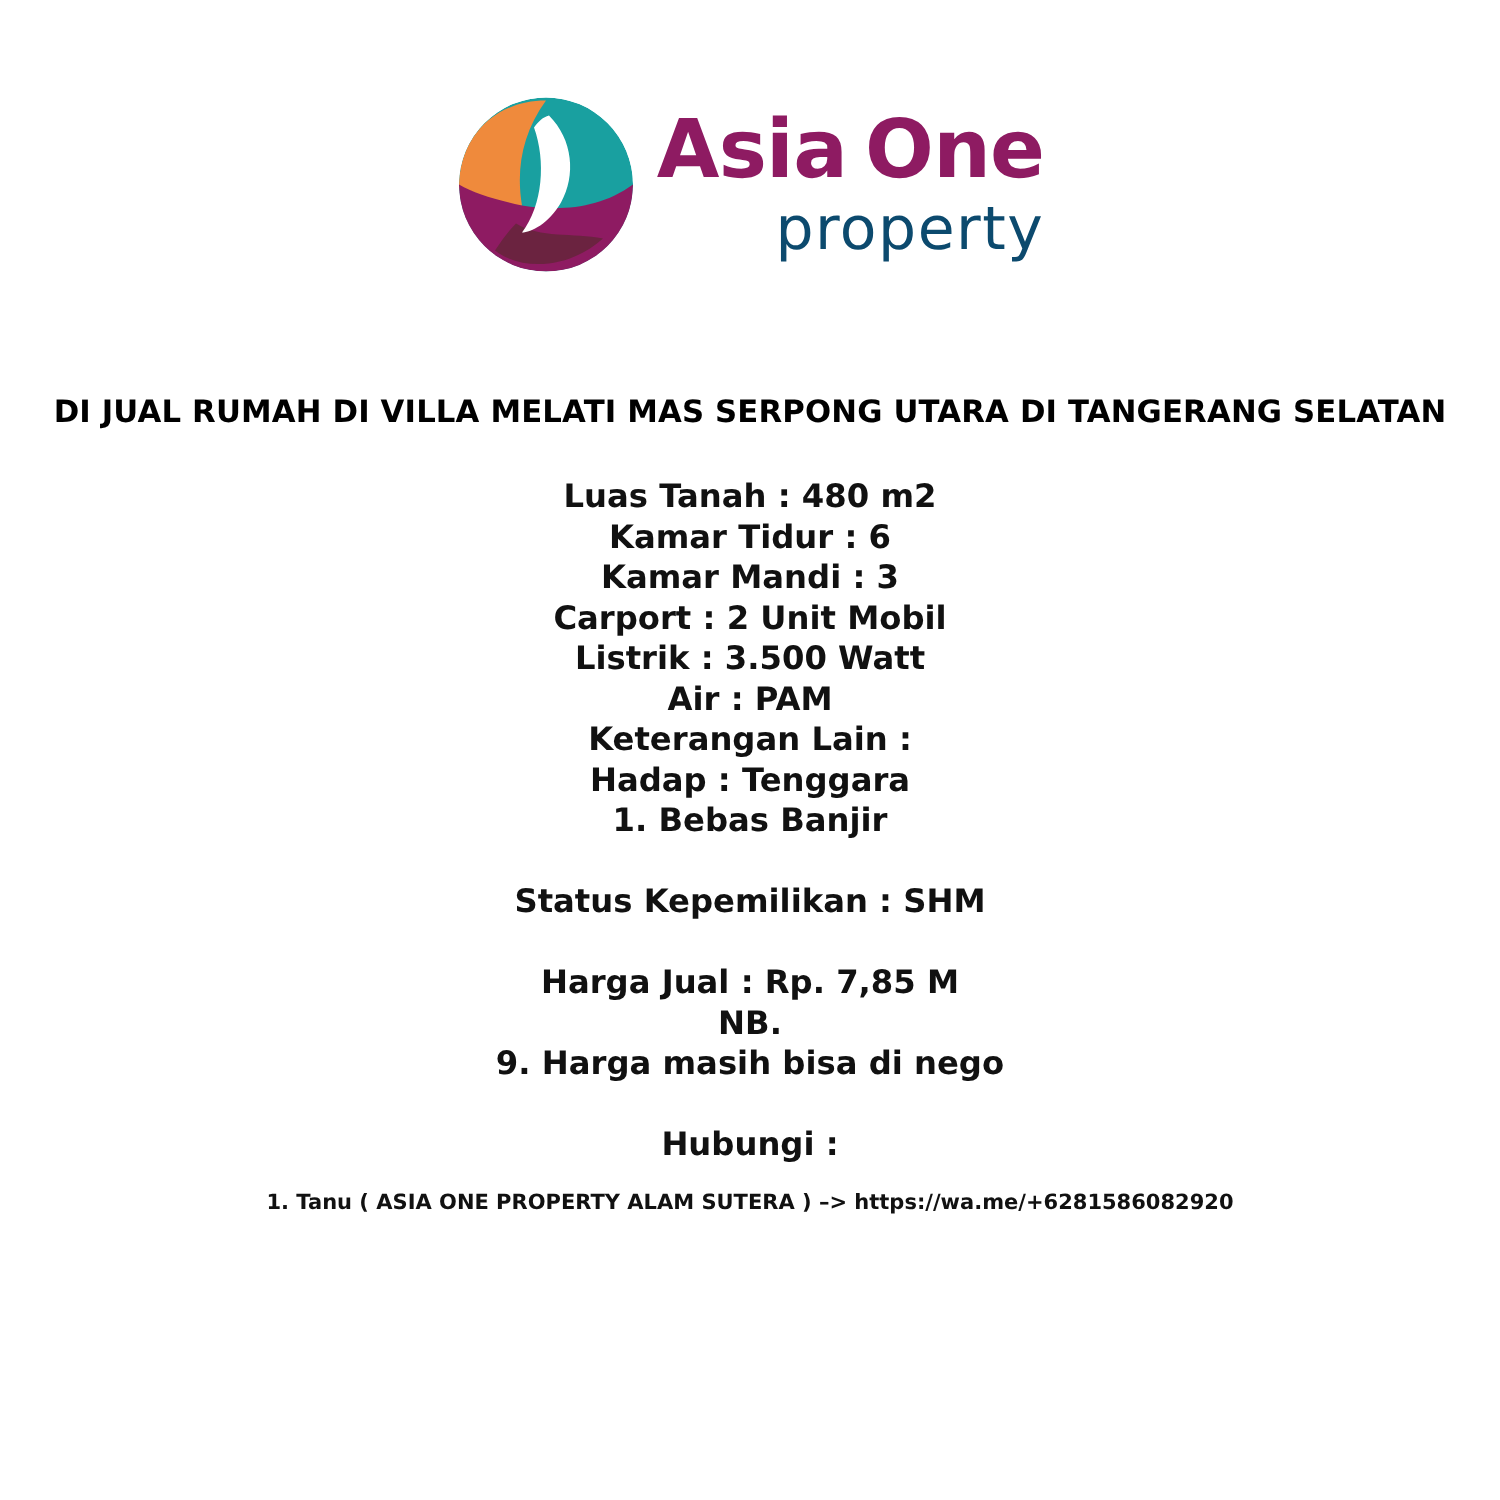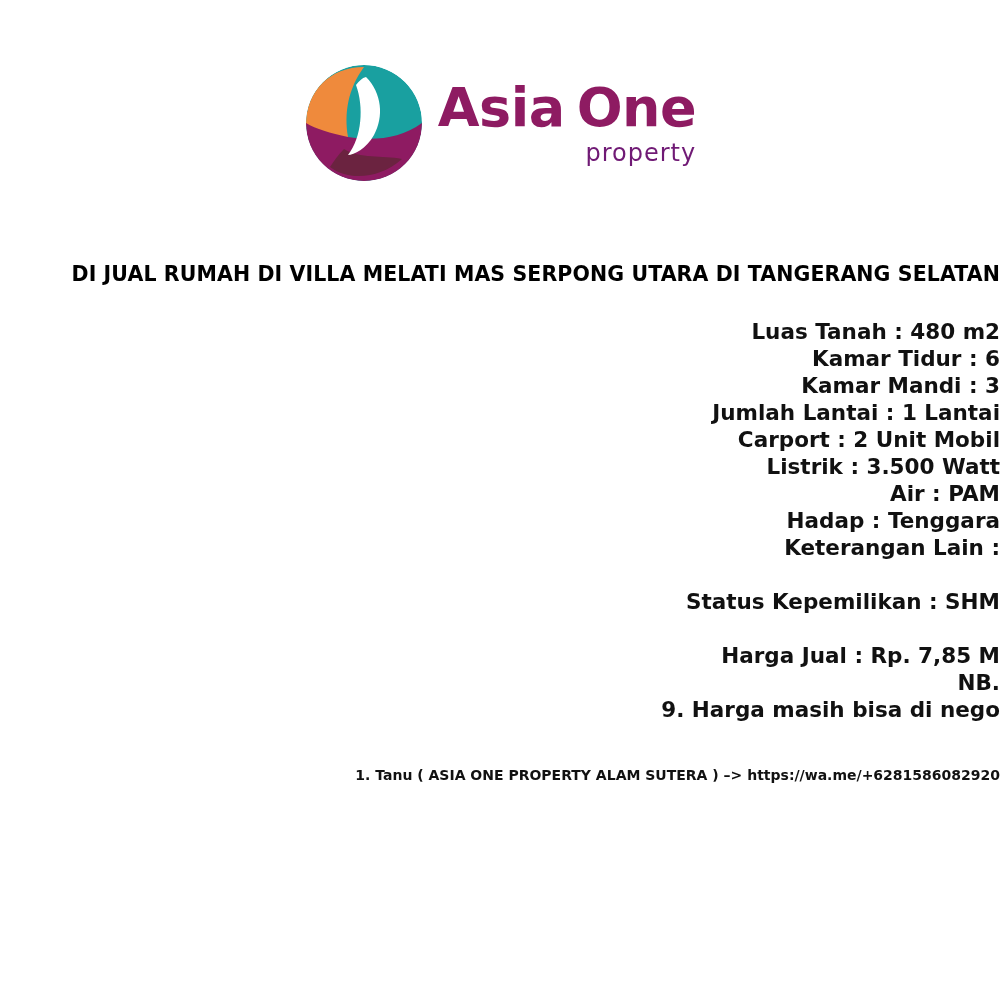--- a/index.html
+++ b/index.html
@@ -51,44 +51,44 @@
     letter-spacing: -0.5px;
     color: #8e1b62;
     white-space: nowrap;
   }
   .logo-title .one {
     margin-left: 12px;
   }
   .logo-sub {
     margin-top: 6px;
     align-self: flex-end;
-    font-size: 24px;
-    color: #701a75;
+    font-size: 40px;
+    color: #0c4a6e;
     letter-spacing: 1px;
   }
 
   
   .headline {
     position: absolute;
     top: 262px;
     left: 0;
     width: 1000px;
-    text-align: right;
+    text-align: center;
     font-size: 20.5px;
     font-weight: bold;
     letter-spacing: 0.1px;
     color: #000000;
   }
 
   .specs {
     position: absolute;
     top: 318px;
     left: 0;
     width: 1000px;
-    text-align: right;
+    text-align: center;
   }
   .line {
     font-size: 21.5px;
     font-weight: bold;
     color: #111111;
     line-height: 27px;
     white-space: nowrap;
   }
   .gap {
     height: 27px;
@@ -127,32 +127,33 @@
       <div class="logo-sub">property</div>
     </div>
   </div>
 
   <div class="headline">DI JUAL RUMAH DI VILLA MELATI MAS SERPONG UTARA DI TANGERANG SELATAN</div>
 
   <div class="specs">
     <div class="line">Luas Tanah : 480 m2</div>
     <div class="line">Kamar Tidur : 6</div>
     <div class="line">Kamar Mandi : 3</div>
-    <div class="line">Jumlah Lantai : 1 Lantai</div>
     <div class="line">Carport : 2 Unit Mobil</div>
     <div class="line">Listrik : 3.500 Watt</div>
     <div class="line">Air : PAM</div>
+    <div class="line">Keterangan Lain :</div>
     <div class="line">Hadap : Tenggara</div>
-    <div class="line">Keterangan Lain :</div>
+    <div class="line">1. Bebas Banjir</div>
 
     <div class="gap"></div>
     <div class="line">Status Kepemilikan : SHM</div>
 
     <div class="gap"></div>
     <div class="line">Harga Jual : Rp. 7,85 M</div>
     <div class="line">NB.</div>
     <div class="line">9. Harga masih bisa di nego</div>
 
     <div class="gap"></div>
+    <div class="line">Hubungi :</div>
     <div class="line wide">1. Tanu ( ASIA ONE PROPERTY ALAM SUTERA ) –&gt; https://wa.me/+6281586082920</div>
   </div>
 
 </div>
 
 </body></html>

